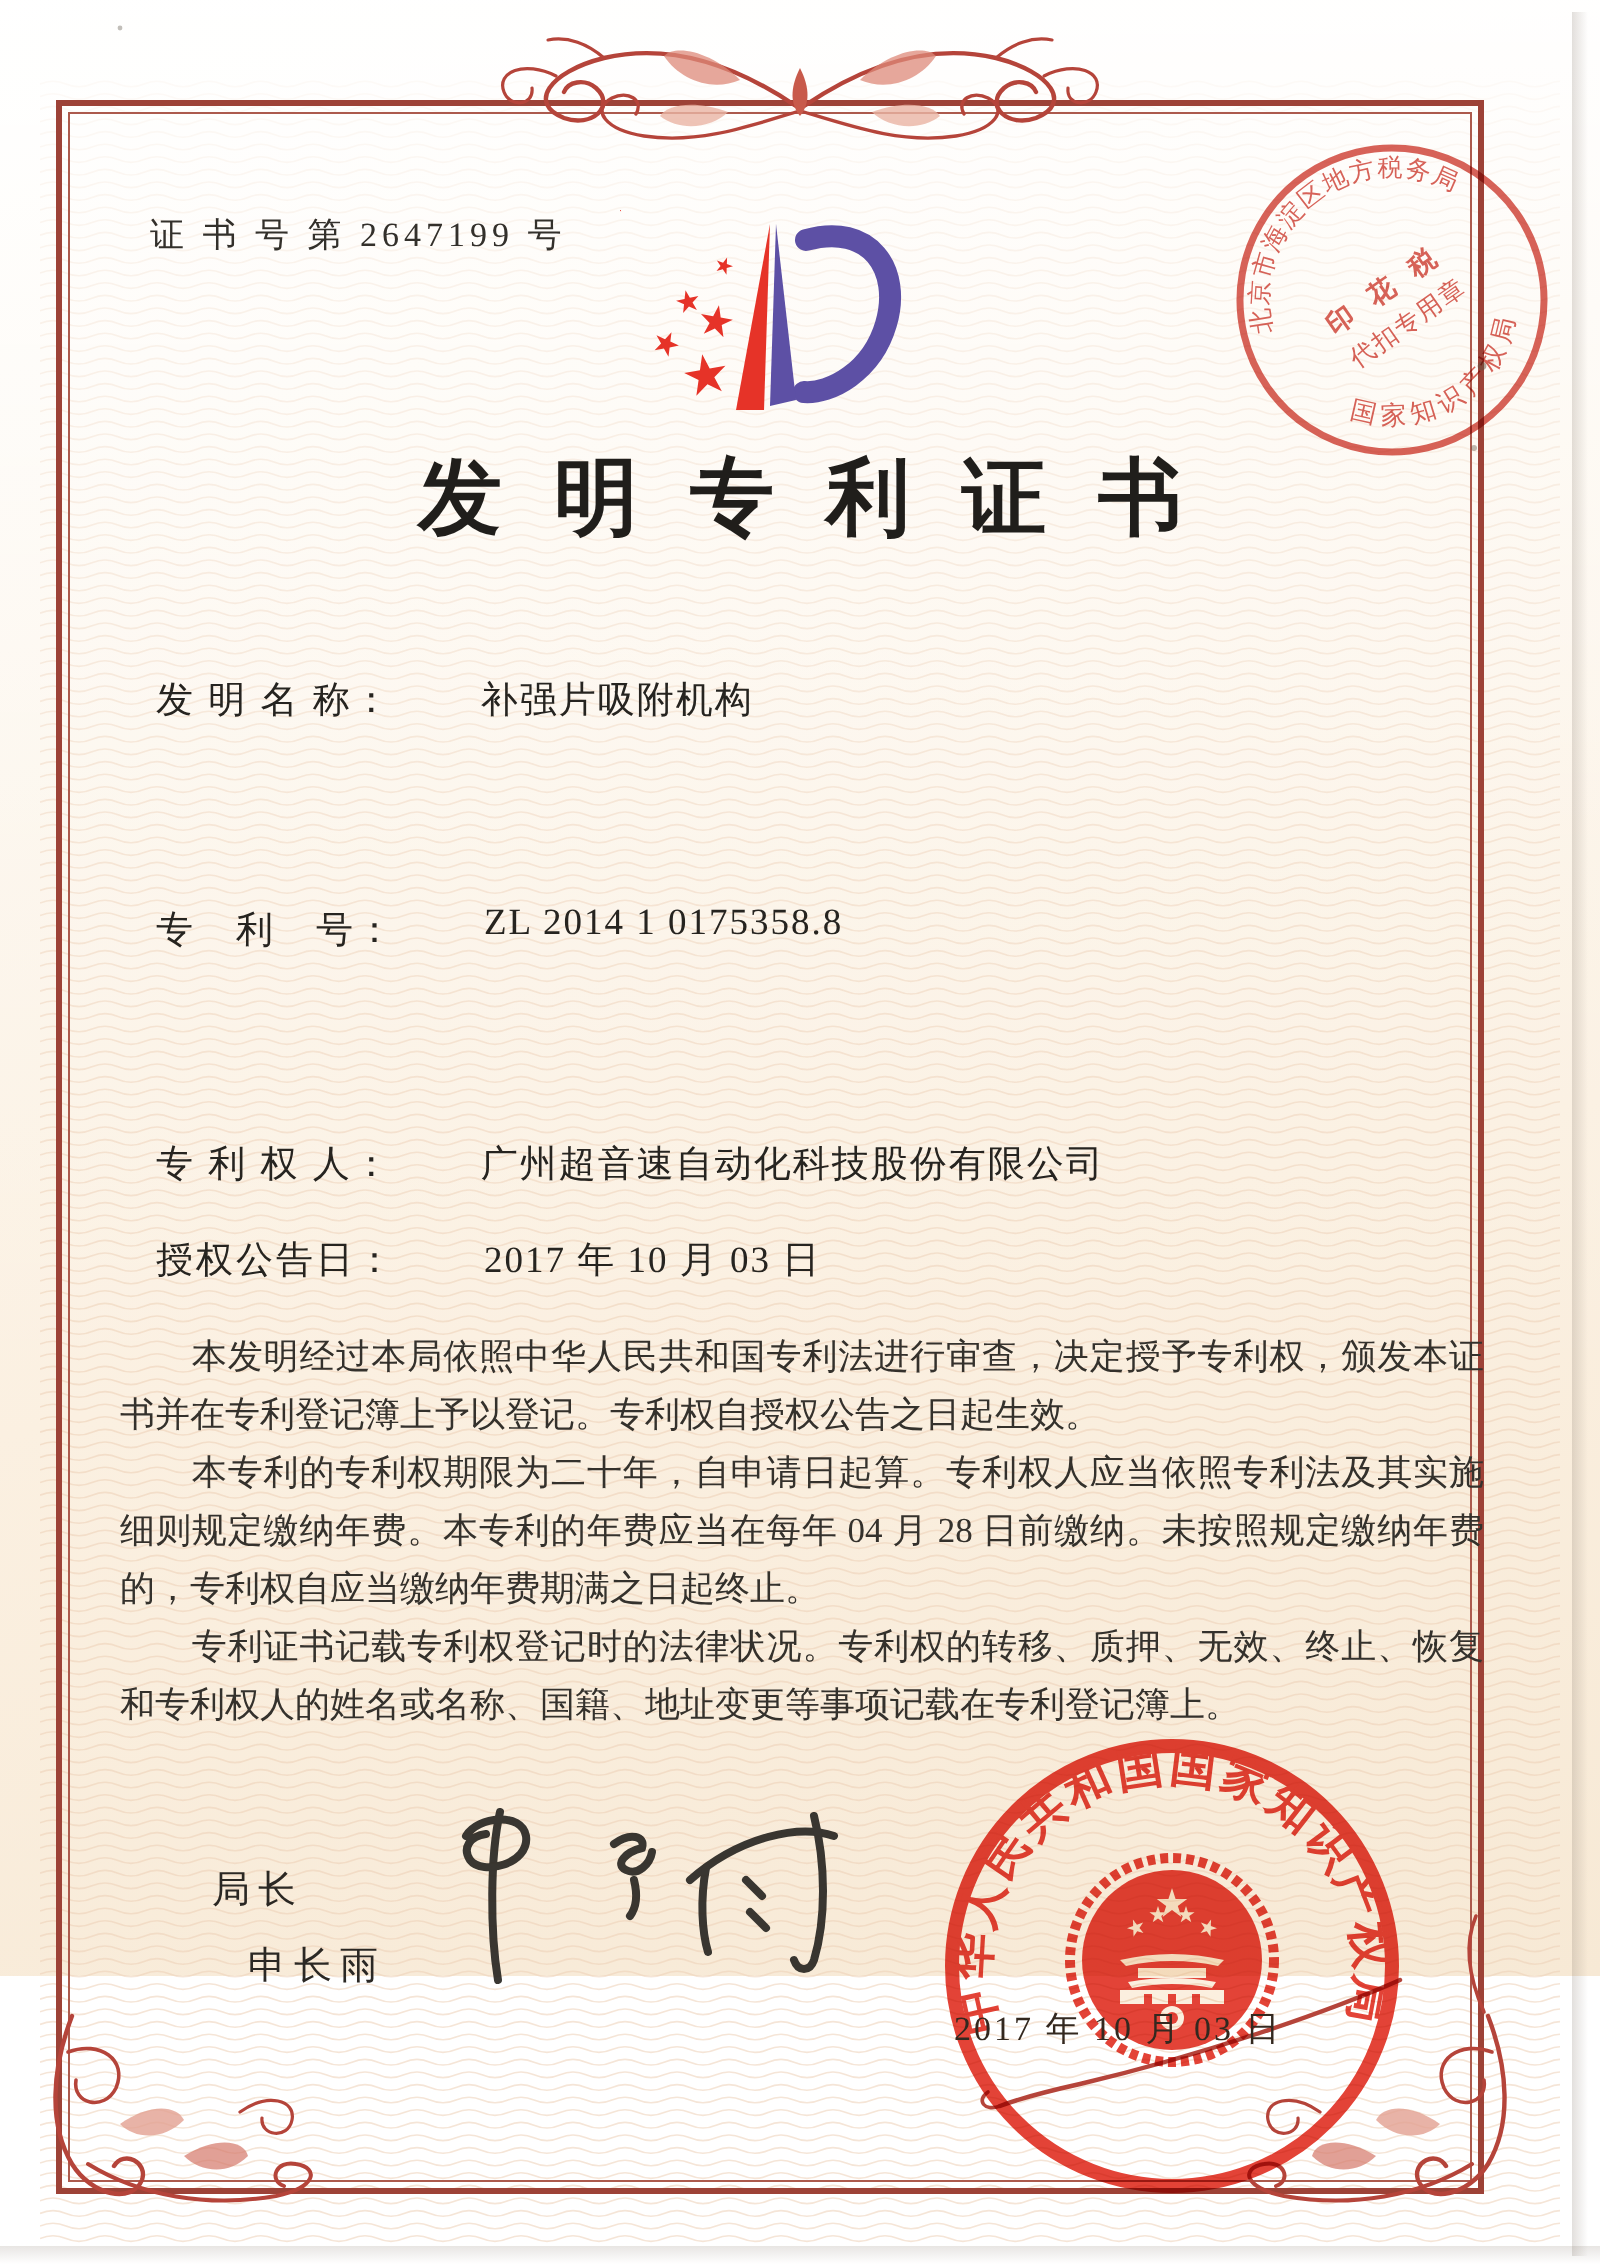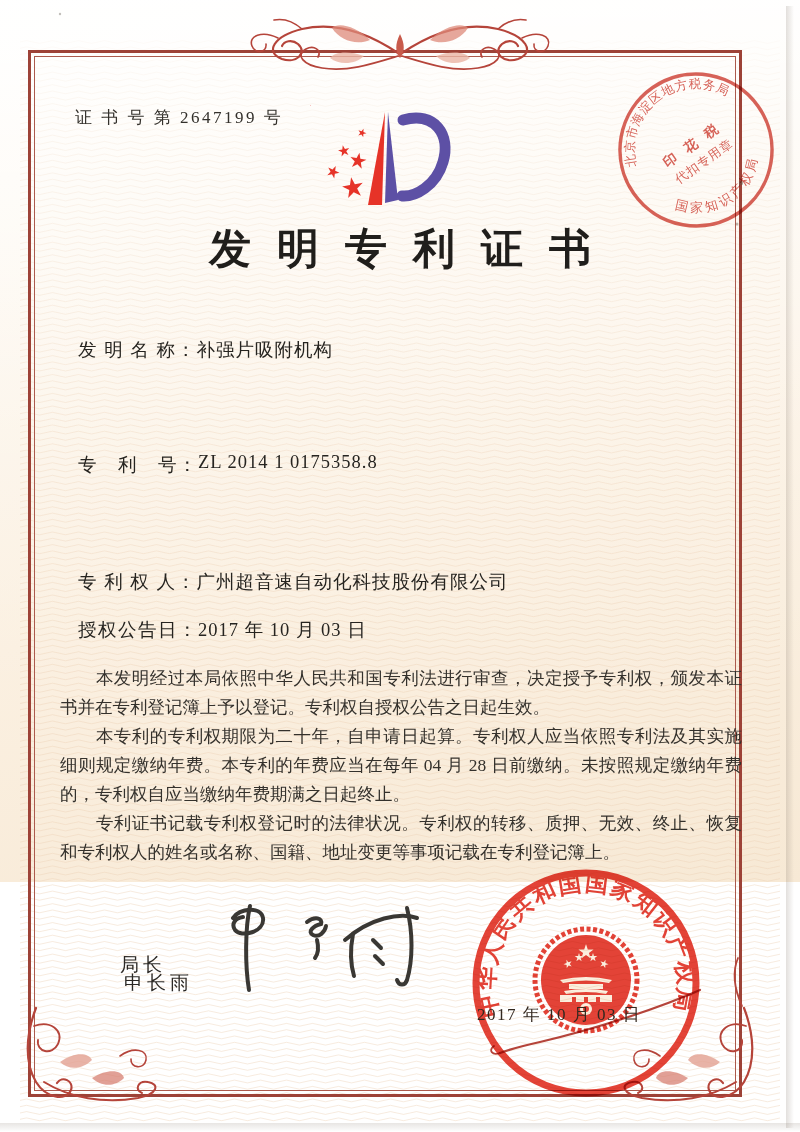--- a/index.html
+++ b/index.html
@@ -1,39 +1,39 @@
 <!DOCTYPE html>
 <html><head>
 <meta charset="utf-8">
 <style>
   html,body{margin:0;padding:0;background:#ffffff;}
   body{width:800px;height:1132px;position:relative;overflow:hidden;
        font-family:"Liberation Serif","DejaVu Serif",serif;color:#2b2824;}
-  .paper{position:absolute;left:0;top:0;width:800px;height:882px;
+  .paper{position:absolute;left:0;top:0;width:800px;height:988px;
          background:linear-gradient(168deg,#fffefb 0%,#fdf7ee 28%,#fbf0e1 62%,#f7e9d5 100%);}
   .waves{position:absolute;left:20px;top:36px;width:760px;height:1086px;pointer-events:none;}
   .fade{position:absolute;left:0;top:0;width:800px;height:1132px;pointer-events:none;
         background:linear-gradient(180deg,rgba(255,255,255,.92) 0%,rgba(255,255,255,.55) 12%,
                    rgba(255,255,255,.15) 38%,rgba(255,255,255,0) 62%);}
   .frame{position:absolute;left:28px;top:50px;width:714px;height:1047px;
          border:3px solid #9d4237;box-sizing:border-box;}
   .frame-inner{position:absolute;left:3px;top:3px;right:3px;bottom:3px;
          border:1.5px solid #ac5a4d;}
   .ornaments{position:absolute;left:0;top:0;width:800px;height:1132px;pointer-events:none;}
   .cert-no{position:absolute;left:75px;top:106px;font-size:17px;letter-spacing:2.5px;color:#33302b;}
   .logo{position:absolute;left:310px;top:105px;width:145px;height:105px;}
   .title{position:absolute;left:0;top:221px;width:800px;text-align:center;
          font-size:42px;font-weight:bold;letter-spacing:26px;text-indent:26px;color:#201e1b;}
-  .field-row{position:absolute;left:78px;display:flex;font-size:18.5px;color:#262420;white-space:nowrap;}
+  .field-row{position:absolute;left:78px;display:flex;font-size:18.5px;color:#262420;white-space:nowrap;gap:44px;}
   .field-label{min-width:114px;letter-spacing:1.5px;}
   .field-value{letter-spacing:1px;}
   .body-text{position:absolute;left:60px;top:664px;width:682px;font-size:17.5px;
              line-height:29px;text-align:justify;color:#34312c;}
   .body-text p{margin:0;text-indent:2.05em;font-family:Liberation Serif, serif;}
-  .officer-role{position:absolute;left:120px;top:932px;font-size:19px;letter-spacing:4px;color:#2b2824;margin-top:20px;}
+  .officer-role{position:absolute;left:106px;top:932px;font-size:19px;letter-spacing:4px;color:#2b2824;}
   .officer-name{position:absolute;left:104px;top:970px;font-size:19px;letter-spacing:4px;color:#2b2824;margin-left:20px;}
   .signature{position:absolute;left:195px;top:888px;width:230px;height:125px;}
   .stamp{position:absolute;mix-blend-mode:multiply;}
   .tax-stamp{left:608px;top:62px;width:176px;height:176px;opacity:.92;}
   .main-seal{left:466px;top:863px;width:240px;height:240px;opacity:.93;}
   .seal-date{position:absolute;left:477px;top:1003px;font-size:17px;letter-spacing:1.5px;
              color:#33281f;z-index:8;}
   .footer{position:absolute;left:28px;top:1050px;width:714px;text-align:center;
           font-size:14.5px;letter-spacing:1px;color:#383430;}
   .edge-r{position:absolute;left:786px;top:6px;width:8px;height:1122px;

